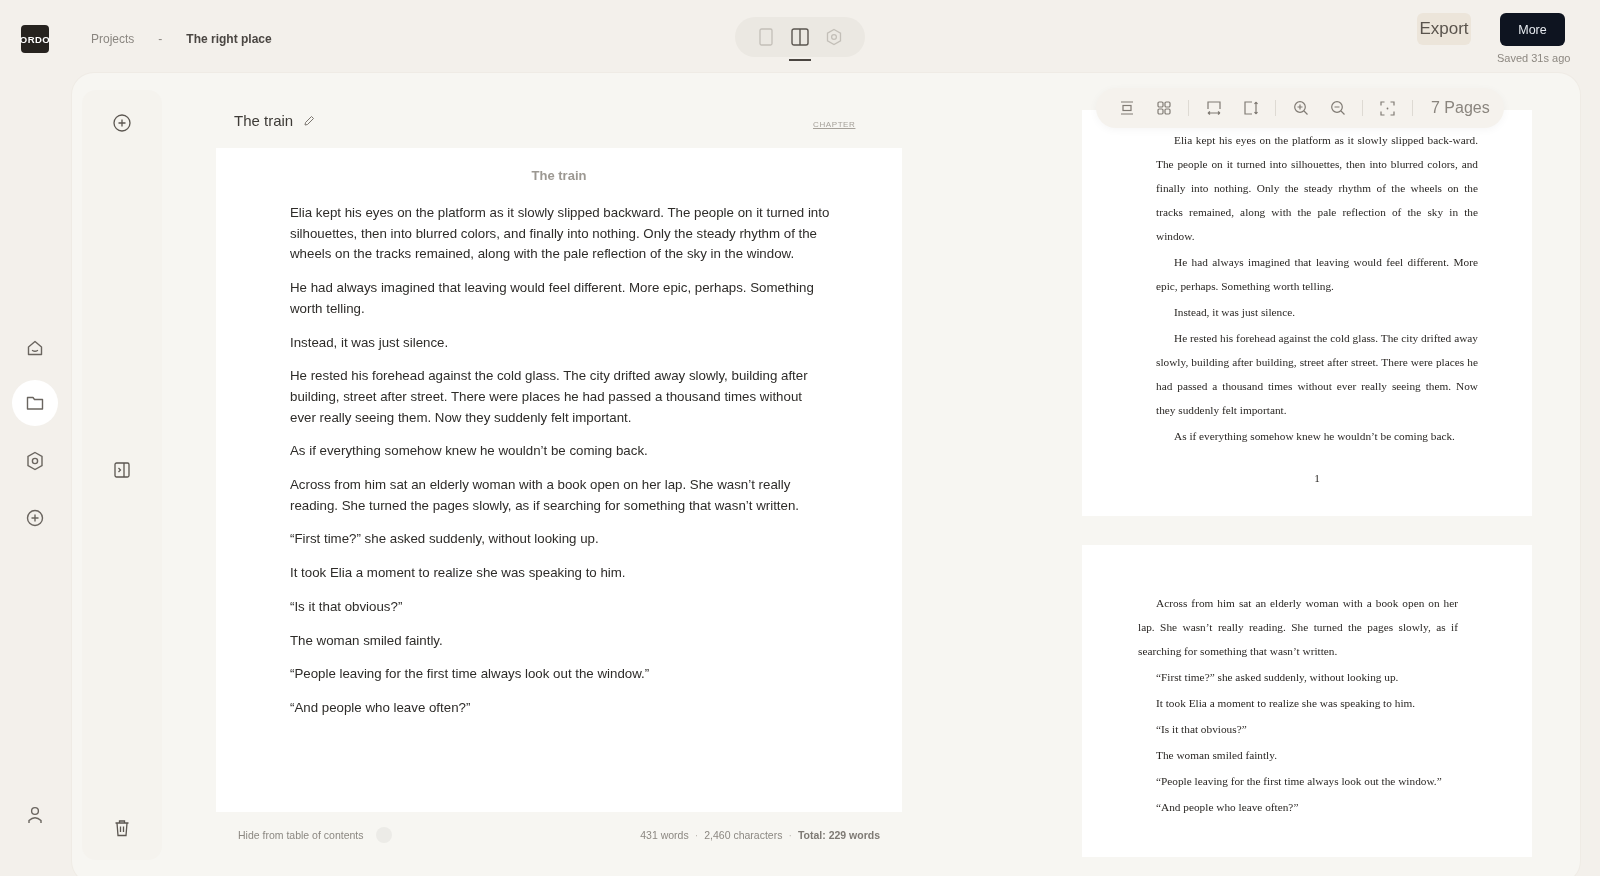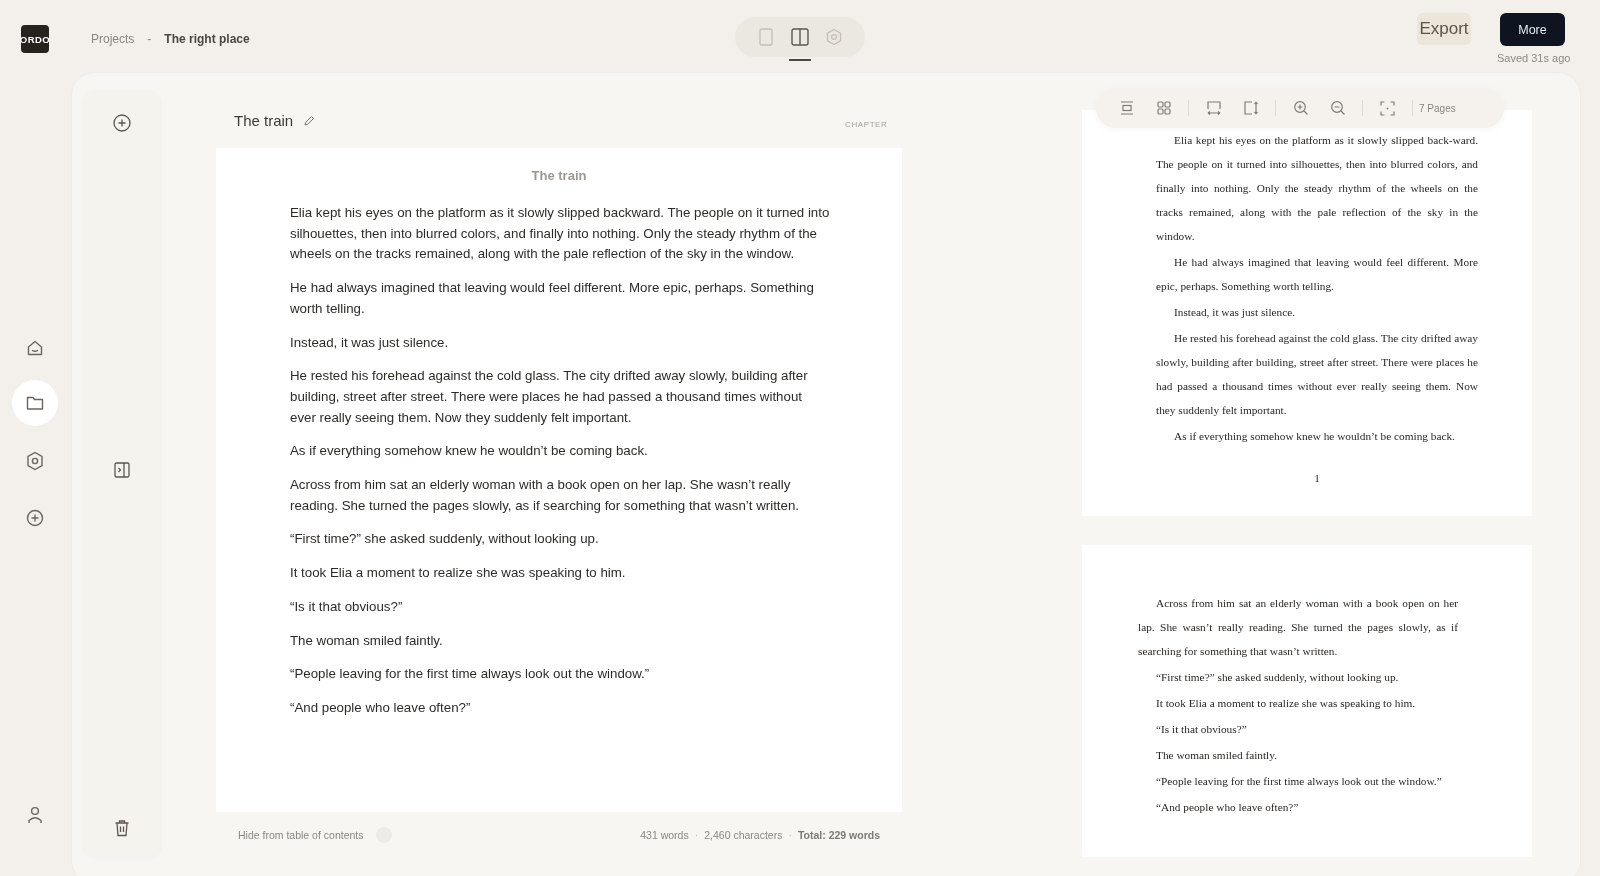--- a/index.html
+++ b/index.html
@@ -12,21 +12,21 @@
     }
     svg { display: block; }
     .logo {
       position: absolute; left: 21px; top: 25px; width: 28px; height: 28px;
       background: #26231f; border-radius: 4px; color: #fff;
       font-weight: 700; font-size: 9.5px; line-height: 9px; letter-spacing: 0.5px;
       display: flex; flex-direction: row; align-items: center; justify-content: center;
     }
     .breadcrumb {
       position: absolute; left: 91px; top: 32px; font-size: 12px; color: #8a8680;
-      display: flex; gap: 13px; align-items: center;
+      display: flex; gap: 24px; align-items: center;
     }
     .breadcrumb .current { color: #4a4642; font-weight: 700; }
     .view-switch {
       position: absolute; left: 735px; top: 17px; width: 130px; height: 40px;
       background: #ebe8e2; border-radius: 20px;
       display: flex; align-items: center; justify-content: space-around; padding: 0 14px;
     }
     .view-switch .vbtn { width: 26px; height: 26px; display: flex; align-items: center; justify-content: center; position: relative; }
     .view-switch .vbtn.active::after {
       content: ""; position: absolute; bottom: -11px; left: 2px; width: 22px; height: 2px; background: #4a4540;
@@ -57,21 +57,21 @@
       background: #f7f6f2; border-radius: 22px;
       box-shadow: 0 0 0 1px #efebe5;
     }
     .tools-col {
       position: absolute; left: 82px; top: 90px; width: 80px; height: 770px;
       background: #f5f3ee; border-radius: 14px;
     }
     .tool-btn { position: absolute; left: 26px; width: 28px; height: 28px; display: flex; align-items: center; justify-content: center; }
 
     .chapter-title { position: absolute; left: 234px; top: 112px; font-size: 15px; color: #3e3b37; display: flex; align-items: center; gap: 10px; }
-    .chapter-label { position: absolute; left: 845px; top: 120px; font-size: 8px; letter-spacing: 0.6px; color: #a6a19a; }
+    .chapter-label { position: absolute; left: 813px; top: 120px; font-size: 8px; letter-spacing: 0.6px; color: #a6a19a; text-decoration: underline; }
 
     .editor {
       position: absolute; left: 216px; top: 148px; width: 686px; height: 664px;
       background: #ffffff; overflow: hidden;
     }
     .editor-heading { text-align: center; font-size: 13px; color: #9c9892; font-weight: 700; margin-top: 20px; }
     .editor-body { position: absolute; left: 74px; top: 55px; width: 540px; font-size: 13.3px; line-height: 20.7px; color: #2e2c29; }
     .editor-body p { margin-bottom: 13px; }
 
     .editor-footer { position: absolute; left: 238px; top: 829px; width: 642px; display: flex; justify-content: space-between; font-size: 10.5px; color: #8c8882; }
@@ -79,21 +79,21 @@
     .stats .sep { margin: 0 6px; color: #bfbbb5; }
     .stats .total { font-weight: 700; color: #7e7a74; }
 
     .preview-toolbar {
       position: absolute; left: 1096px; top: 88px; width: 408px; height: 40px;
       background: #f5f2ed; border-radius: 20px; box-shadow: 0 2px 8px rgba(0,0,0,0.04);
       display: flex; align-items: center; padding: 0 12px; gap: 0; z-index: 5;
     }
     .pt-btn { width: 37px; height: 28px; display: flex; align-items: center; justify-content: center; }
     .pt-sep { width: 1px; height: 16px; background: #dedad3; margin: 0 6px; }
-    .pages-count { font-size: 10px; color: #8a857e; margin-left: 0; }
+    .pages-count { font-size: 16px; color: #8a857e; margin-left: 12px; }
 
     .page {
       position: absolute; left: 1082px; width: 450px; background: #ffffff;
       font-family: "Liberation Serif", "DejaVu Serif", serif; color: #2a2724;
       font-size: 11.3px; line-height: 24px; text-align: justify;
     }
     .page p { text-indent: 18px; margin-bottom: 2px; }
     .page-1 { top: 110px; height: 406px; padding: 18px 54px 0 74px; }
     .page-2 { top: 545px; height: 312px; padding: 46px 74px 0 56px; }
     .page-num { text-align: center; margin-top: 18px; text-indent: 0; }

